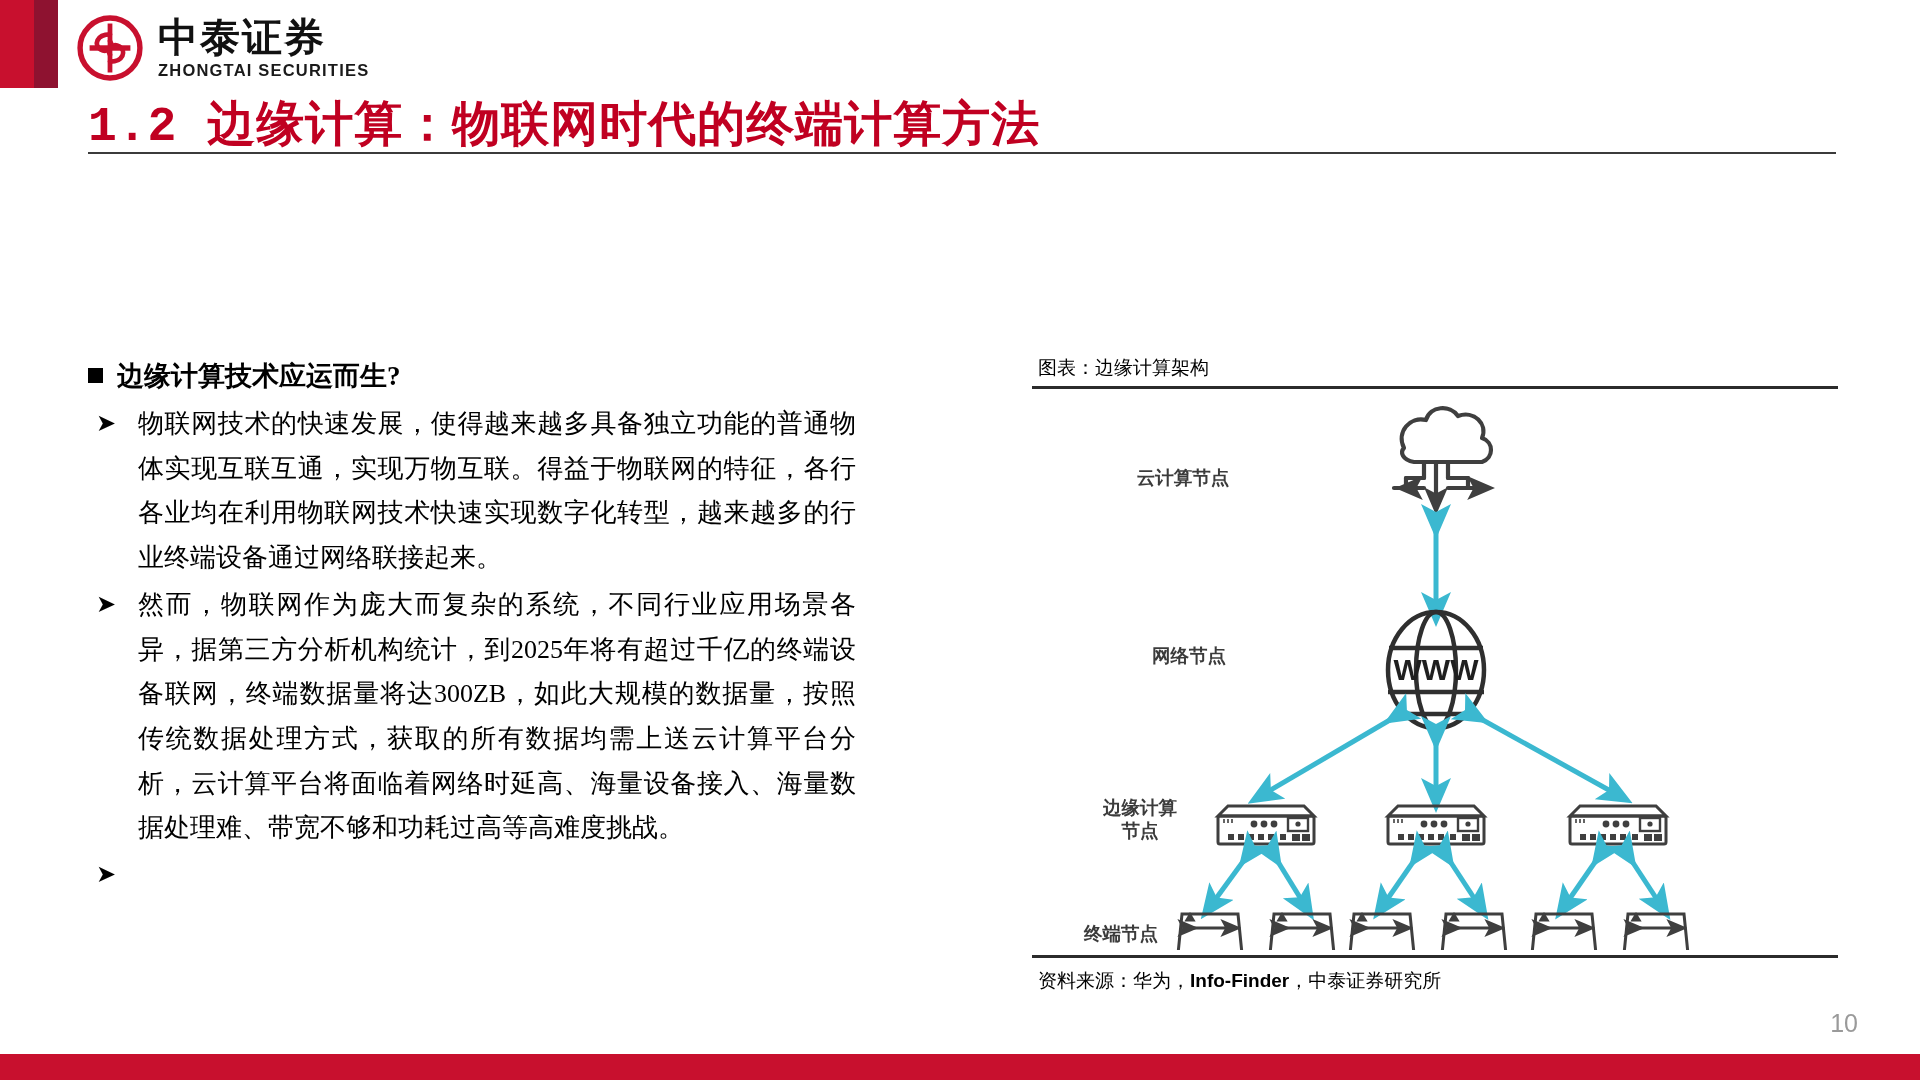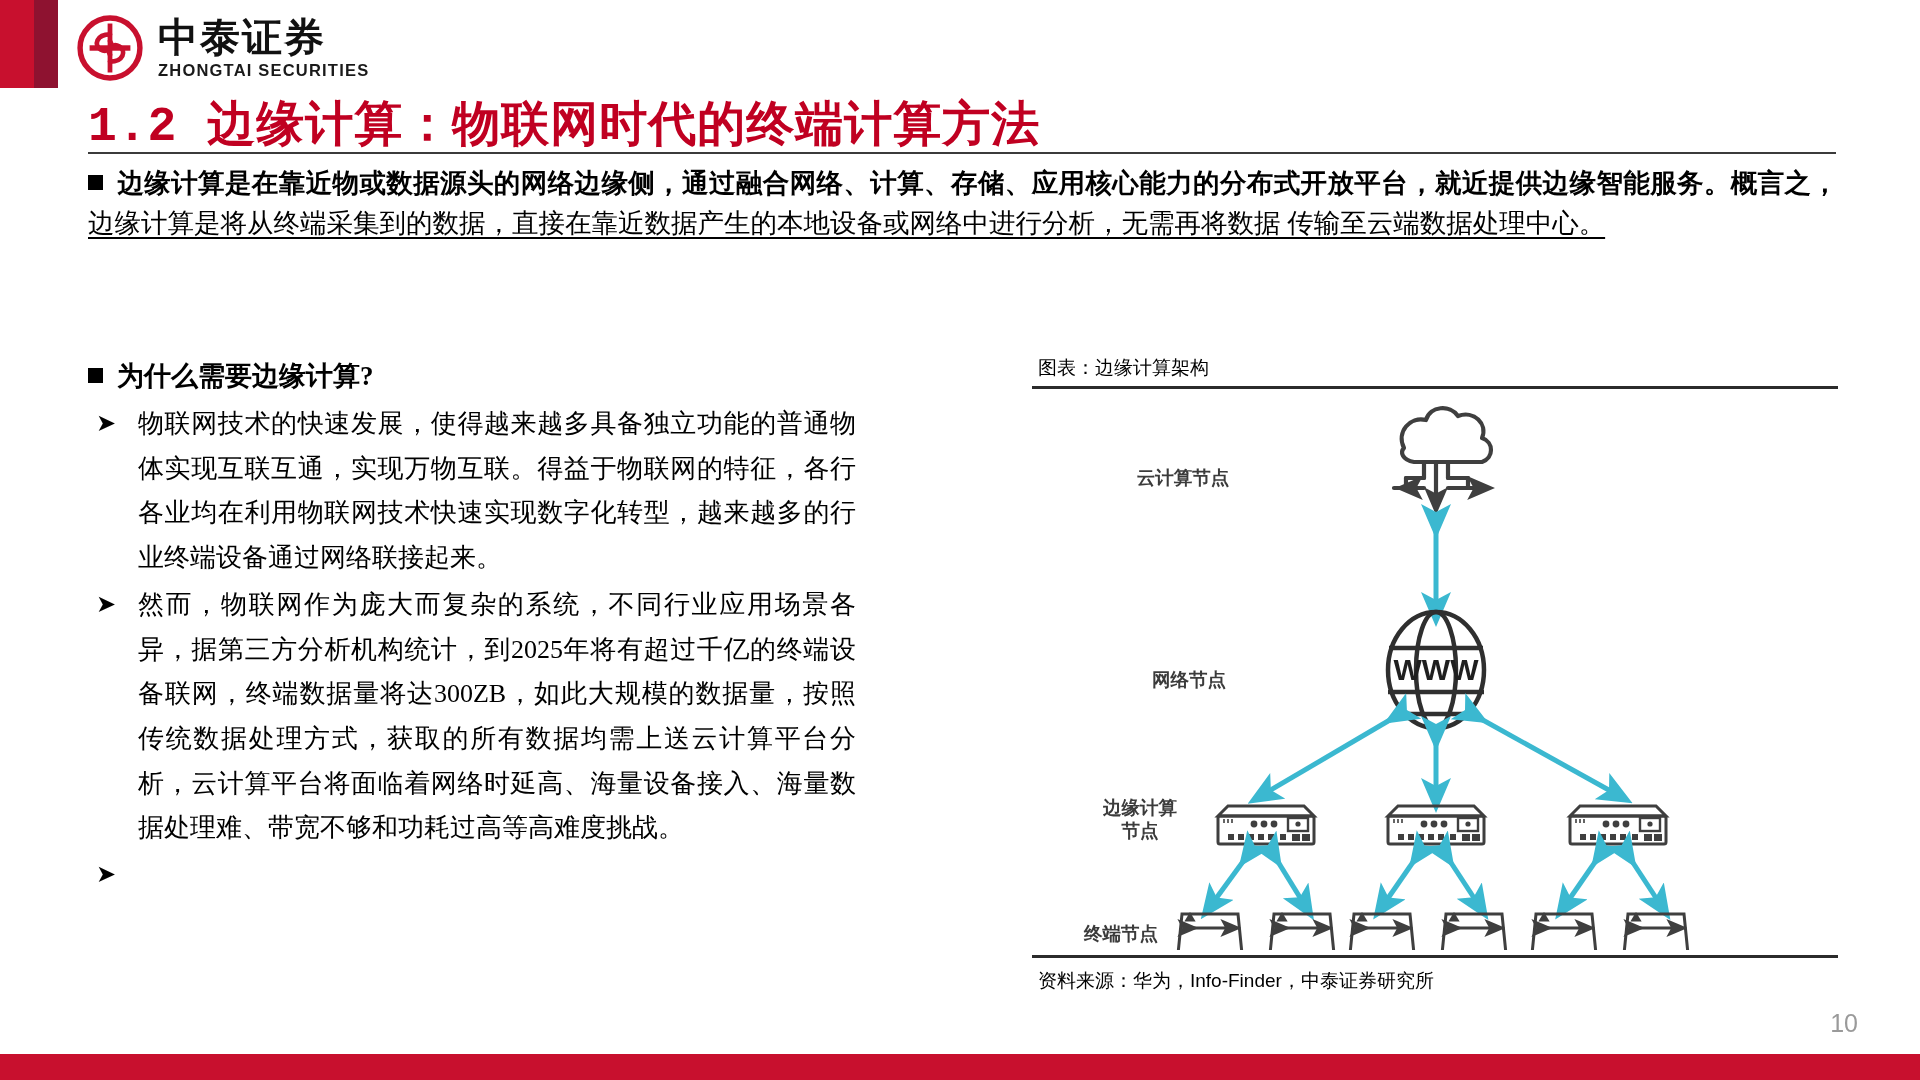--- a/index.html
+++ b/index.html
@@ -90,21 +90,21 @@
     width: 806px; height: 3px; background: #2b2b2b;
   }
   .fig-rule-bot {
     position: absolute; left: 1032px; top: 955px;
     width: 806px; height: 3px; background: #2b2b2b;
   }
   .fig-source {
     position: absolute; left: 1038px; top: 968px;
     font-size: 19px; color: #000;
   }
-  .fig-source .lat { font-family: "Liberation Sans", sans-serif; font-weight: normal; margin-top: 48px; }
+  .fig-source .lat { font-family: "Liberation Sans", sans-serif; font-weight: bold; margin-top: 48px; }
 
   .diagram {
     position: absolute; left: 1032px; top: 392px;
     width: 806px; height: 558px;
   }
   .diag-label {
     position: absolute;
     font-family: "Liberation Sans", sans-serif;
     font-weight: bold; font-size: 18.5px; color: #3b3b3b;
     text-align: center; line-height: 1.25; white-space: pre-line;
@@ -139,26 +139,23 @@
     </svg>
     <div class="logo-text">
       <div class="logo-cn">中泰证券</div>
       <div class="logo-en">ZHONGTAI SECURITIES</div>
     </div>
   </div>
 
   <div class="title">1.2 边缘计算：物联网时代的终端计算方法</div>
   <div class="title-rule"></div>
 
-  <div class="para1">
-    <span class="sq-mark"></span><span class="lead">边缘计算是在靠近物或数据源头的网络边缘侧，通过融合网络、计算、存储、应用核心能力的分布式开放平台，就近提供边缘智能服务。</span><span class="under" style="text-decoration:none;font-weight:bold;">概言之，</span><span class="under">边缘计算是将从终端采集到的数据，直接在靠近数据产生的本地设备或网络中进行分析，无需再将数据 传输至云端数据处理中心。</span>
-  </div>
 
   <div class="q-head">
-    <span class="sq-mark"></span><span>为什么需要边缘计算?</span>
+    <span class="sq-mark"></span><span>边缘计算技术应运而生?</span>
   </div>
 
   <div class="left-col">
     <div class="arrow-item">
       <span class="arw">➤</span>
       <span>物联网技术的快速发展，使得越来越多具备独立功能的普通物体实现互联互通，实现万物互联。得益于物联网的特征，各行各业均在利用物联网技术快速实现数字化转型，越来越多的行业终端设备通过网络联接起来。</span>
     </div>
     <div class="arrow-item">
       <span class="arw">➤</span>
       <span>然而，物联网作为庞大而复杂的系统，不同行业应用场景各异，据第三方分析机构统计，到2025年将有超过千亿的终端设备联网，终端数据量将达300ZB，如此大规模的数据量，按照传统数据处理方式，获取的所有数据均需上送云计算平台分析，云计算平台将面临着网络时延高、海量设备接入、海量数据处理难、带宽不够和功耗过高等高难度挑战。</span>
@@ -311,21 +308,21 @@
         <g>
           <path d="M596 522 L652 522 L656 562 L592 562 Z"></path>
           <path d="M601 536 L644 536" stroke-width="3" marker-start="url(#ahb)" marker-end="url(#ahb)"></path>
           <path d="M601 528 l3 -5 l3 5 Z" fill="#3f3f3f"></path>
           <path d="M594 562 l0 5 M600 562 l0 5 M606 562 l0 5 M612 562 l0 5 M618 562 l0 5 M624 562 l0 5 M630 562 l0 5 M636 562 l0 5 M642 562 l0 5 M648 562 l0 5" stroke-width="2"></path>
         </g>
       </g>
     </svg>
 
     <div class="diag-label" style="left:76px; top:74px; width:150px;">云计算节点</div>
-    <div class="diag-label" style="left:92px; top:276px; width:130px;text-align:center;">网络节点</div>
+    <div class="diag-label" style="left:92px; top:252px; width:130px;text-align:center;">网络节点</div>
     <div class="diag-label" style="left:48px; top:404px; width:120px;">边缘计算
 节点</div>
     <div class="diag-label" style="left:24px; top:530px; width:130px;">终端节点</div>
   </div>
 
   <div class="fig-rule-bot"></div>
   <div class="fig-source">
     <span>资料来源：华为，</span><span class="lat">Info-Finder</span><span>，中泰证券研究所</span>
   </div>
 

